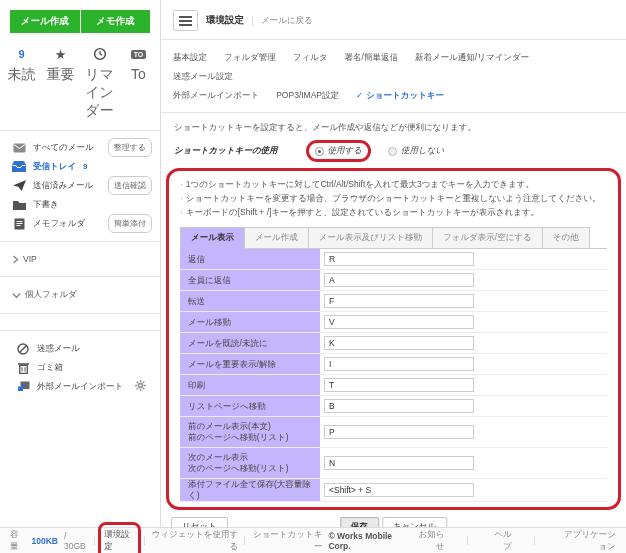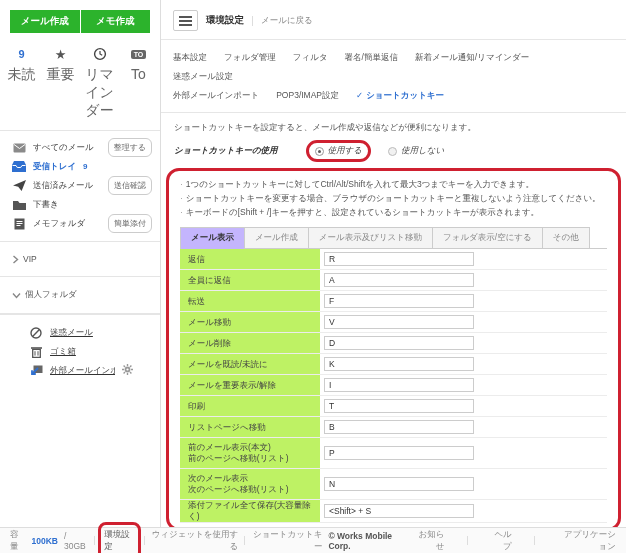--- a/index.html
+++ b/index.html
@@ -28,21 +28,21 @@
   .flist { padding: 7px 0 8px 0; border-bottom: 1px solid #e5e5e5; }
   .fitem { display: flex; align-items: center; height: 19px; padding: 0 8px 0 12px; gap: 7px; color: #444; cursor: pointer; }
   .fitem .ic { width: 14px; display: flex; justify-content: center; flex: none; }
   .fitem .lbl { flex: 1; white-space: nowrap; overflow: hidden; }
   .fitem.inbox .lbl { flex: none; color: #2e6fd0; font-weight: bold; }
   .fitem .cnt { color: #2e6fd0; font-weight: bold; font-size: 8px; }
   .sbtn { border: 1px solid #ccc; background: #fff; color: #666; font-size: 8px; font-family: inherit;
           padding: 3px 5px; border-radius: 6px; cursor: pointer; }
   .fsection { padding: 12px 12px; border-bottom: 1px solid #e5e5e5; color: #555;
               display: flex; gap: 4px; align-items: center; cursor: pointer; }
-  .flist2 { margin-top: 0; border-top: 1px solid #e5e5e5; padding: 8px 17px; text-decoration: underline; }
+  .flist2 { margin-top: 16px; border-top: 1px solid #e5e5e5; padding: 8px 4px; }
 
   
   .main { flex: 1; border-left: 1px solid #ddd; position: relative; }
   .mhead { display: flex; align-items: center; gap: 8px; padding: 10px 12px 8px 12px; border-bottom: 1px solid #e6e6e6; }
   .hamburger { width: 25px; height: 21px; border: 1px solid #ccc; border-radius: 2px; background: #fff;
                display: flex; flex-direction: column; justify-content: center; align-items: center; gap: 2px; cursor: pointer; }
   .hamburger span { width: 13px; height: 2px; background: #555; }
   .mtitle { font-weight: bold; font-size: 9.5px; color: #333; }
   .vsep { width: 1px; height: 10px; background: #ddd; }
   .back { color: #888; cursor: pointer; }
@@ -67,21 +67,21 @@
   .note::before { content: "\00b7"; color: #999; margin-right: 3px; }
 
   .itabs { display: flex; align-items: flex-end; margin: 2px 7px 0 7px; border-bottom: 1px solid #ccc; }
   .itab { border: 1px solid #ccc; border-left: none; border-bottom: none; background: #f4f4f4; color: #888;
           padding: 4px 10px 4px 10px; white-space: nowrap; cursor: pointer; margin-bottom: 0; position: relative; }
   .itab:first-child { border-left: 1px solid #ccc; }
   .itab.active { background: #c4b5fd; color: #333; font-weight: bold; margin-bottom: -1px; padding-bottom: 5px; }
 
   .table { margin: 0 7px; }
   .trow { display: flex; align-items: stretch; border-bottom: 1px solid #ececec; min-height: 21px; }
-  .tlabel { width: 140px; flex: none; background: #bef264; color: #444; display: flex; flex-direction: column;
+  .tlabel { width: 140px; flex: none; background: #c4b5fd; color: #444; display: flex; flex-direction: column;
             justify-content: center; padding-left: 8px; line-height: 11px; }
   .tinput { display: flex; align-items: center; padding-left: 4px; }
   .tinput input { width: 150px; height: 14px; border: 1px solid #ccc; font-size: 8.5px; font-family: inherit;
                   padding: 1px 4px; color: #333; }
   .trow.dbl { min-height: 31px; }
 
   .actions { display: flex; align-items: center; padding: 7px 10px 0 10px; position: relative; }
   .btn { border: 1px solid #c5c5c5; background: #fff; color: #333; font-size: 8.5px; font-family: inherit;
          padding: 3px 10px; border-radius: 2px; cursor: pointer; }
   .center-btns { position: absolute; left: 50%; transform: translateX(-50%); display: flex; gap: 3px; }
@@ -327,28 +327,20 @@
           <div class="tinput">
               <input value="F" style="">
             </div>
         </div>
         <div class="trow">
           <div class="tlabel">
               <span>メール移動</span>
             </div>
           <div class="tinput">
               <input value="V" style="">
-            </div>
-        </div>
-        <div class="trow">
-          <div class="tlabel">
-              <span>メール削除</span>
-            </div>
-          <div class="tinput">
-              <input value="D" style="">
             </div>
         </div>
         <div class="trow">
           <div class="tlabel">
               <span>メールを既読/未読に</span>
             </div>
           <div class="tinput">
               <input value="K" style="">
             </div>
         </div>

